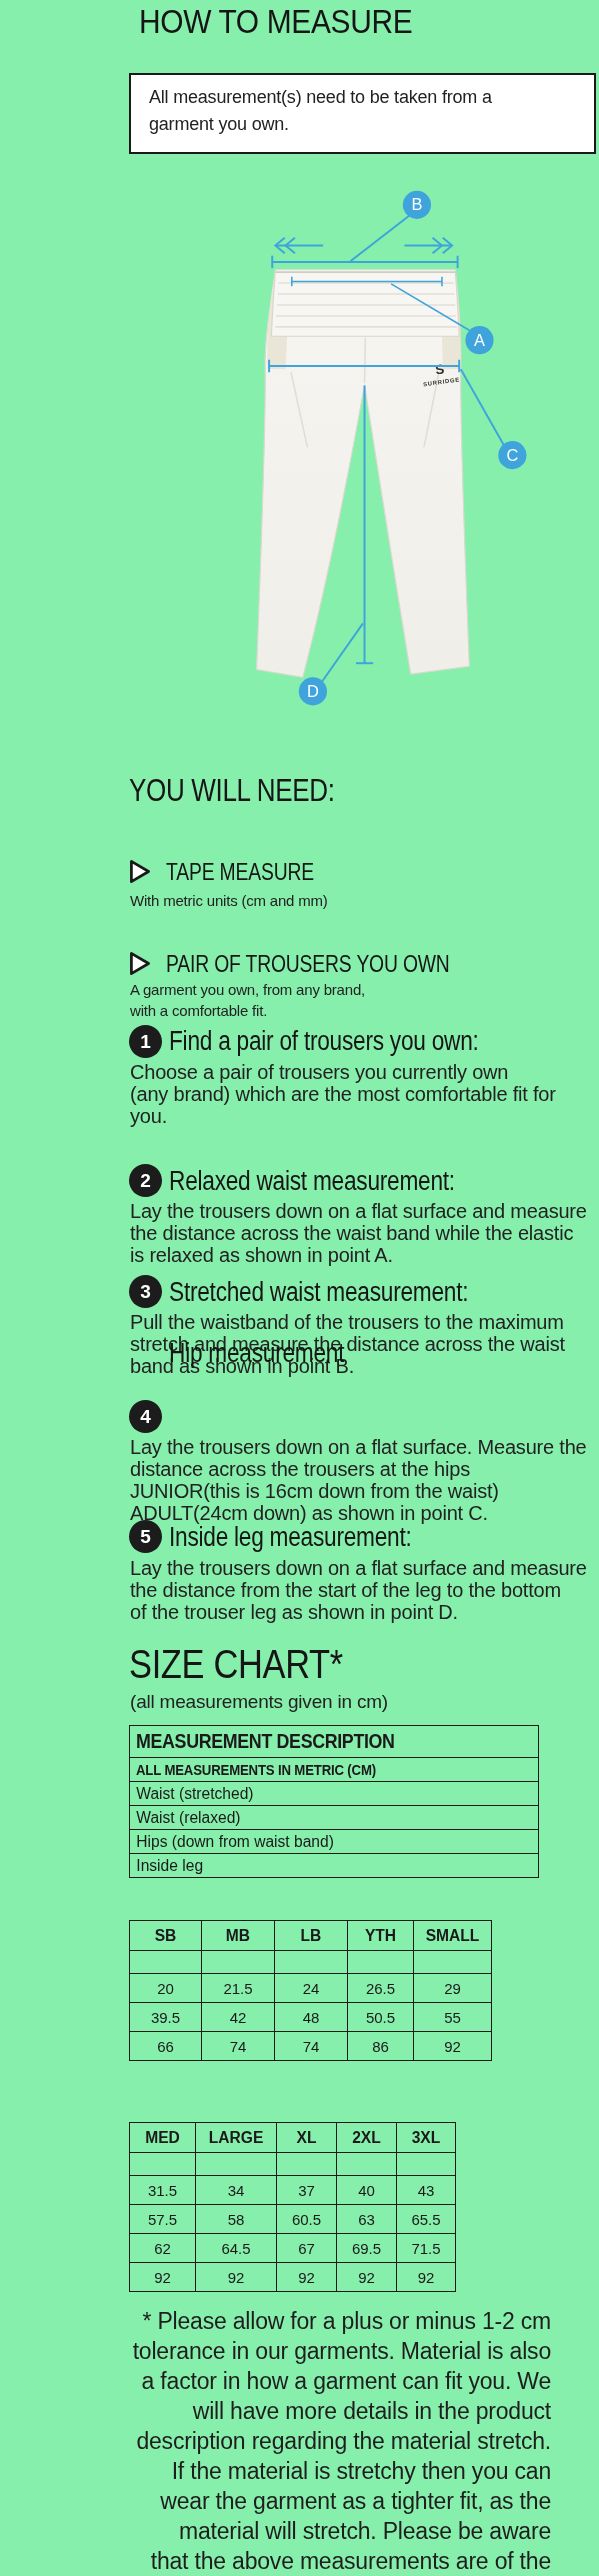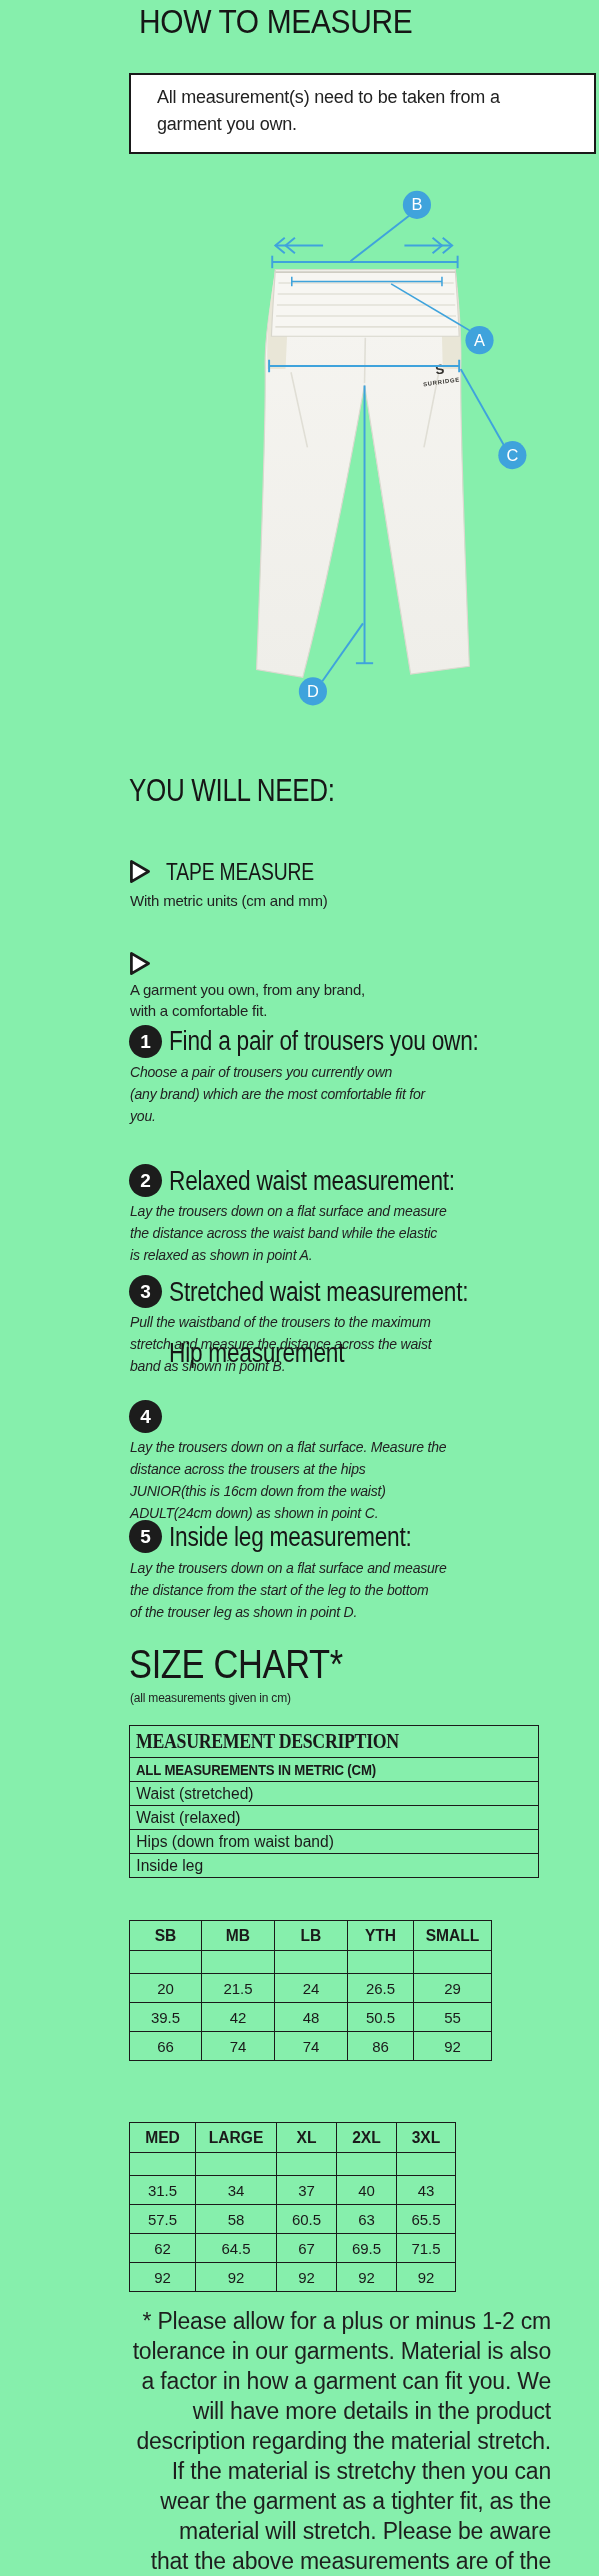--- a/index.html
+++ b/index.html
@@ -11,37 +11,37 @@
   .abs{position:absolute;}
   .condensed{display:inline-block;transform:scaleX(0.84);transform-origin:0 50%;white-space:nowrap;}
   .condensed-t{display:inline-block;transform:scaleX(0.88);transform-origin:0 50%;white-space:nowrap;}
   .h1{font-size:34px;font-weight:400;letter-spacing:-0.4px;color:#161616;}
   .h2{font-size:31px;font-weight:400;letter-spacing:-0.4px;color:#161616;}
   .h3{font-size:41px;font-weight:400;letter-spacing:-0.4px;color:#161616;}
   .notice-box{
     left:129px;top:73px;width:463px;height:77px;border:2.3px solid #1a1a1a;background:#fff;
   }
   .notice-text{
-    position:absolute;left:26px;top:9.4px;font-size:18px;line-height:26.6px;
+    position:absolute;left:18px;top:9.4px;font-size:18px;line-height:26.6px;
     letter-spacing:-0.2px;white-space:pre-line;color:#222;
   }
   .item-label{font-size:23px;font-weight:400;letter-spacing:-0.2px;color:#161616;}
   .item-desc{font-size:15px;line-height:21px;letter-spacing:-0.2px;white-space:pre-line;color:#222;}
   .step-circle{
     width:33px;height:33px;border-radius:50%;background:#1c1c1c;color:#fff;
     display:flex;align-items:center;justify-content:center;
     font-size:19px;font-weight:700;
   }
   .step-title{font-size:27px;font-weight:400;letter-spacing:-0.3px;color:#161616;}
-  .step-body{font-size:14px;line-height:22px;letter-spacing:-0.2px;white-space:pre-line;color:#222;width:469px;font-style:italic;}
-  .sub-note{font-size:12px;letter-spacing:-0.2px;color:#222;}
+  .step-body{font-size:20px;line-height:22px;letter-spacing:-0.2px;white-space:pre-line;color:#222;width:469px;}
+  .sub-note{font-size:19px;letter-spacing:-0.2px;color:#222;}
   table{border-collapse:collapse;}
   .mtable{width:410px;}
   .mtable td{border:1.6px solid #1a1a1a;padding:0 6.3px;vertical-align:middle;}
-  .mtable .t-title{height:31px;font-size:20.3px;font-weight:700;letter-spacing:-0.4px;font-family:Liberation Serif, serif;}
+  .mtable .t-title{height:31px;font-size:20.3px;font-weight:700;letter-spacing:-0.4px;}
   .mtable .t-sub{height:23px;font-size:15px;font-weight:700;letter-spacing:-0.2px;}
   .mtable .t-row{height:23px;font-size:15.6px;}
   .stable td{border:1.6px solid #1a1a1a;text-align:center;vertical-align:middle;}
   .stable .s-head{height:27px;font-size:15.6px;font-weight:700;}
   .stable .s-empty{height:20.3px;}
   .stable .s-val{height:26px;font-size:15px;}
   .footnote{font-size:23px;line-height:30px;letter-spacing:-0.2px;white-space:pre-line;color:#1e1e1e;width:422px;text-align:right;}
   .tri-icon{display:block;}
 </style>
 </head>
@@ -168,20 +168,23 @@
   </div>
   <div class="abs" style="left:166px;top:859px;">
     <span class="item-label condensed">TAPE MEASURE</span>
   </div>
   <div class="abs item-desc" style="left:130px;top:890px;">With metric units (cm and mm)</div>
 
   <div class="abs" style="left:129px;top:951px;">
     <svg class="tri-icon" width="22" height="25" viewBox="0 0 28 32">
       <polygon points="3,3 3,29 25,16" fill="#ffffff" stroke="#1a1a1a" stroke-width="3.5" stroke-linejoin="round"></polygon>
     </svg>
+  </div>
+  <div class="abs" style="left:166px;top:951px;">
+    <span class="item-label condensed">PAIR OF TROUSERS YOU OWN</span>
   </div>
   <div class="abs item-desc" style="left:130px;top:979px;">A garment you own, from any brand,
 with a comfortable fit.</div>
 
   <div class="abs step-circle" style="left:129px;top:1025px;">
     <span>1</span>
   </div>
   <div class="abs" style="left:169px;top:1026px;">
     <span class="step-title condensed">Find a pair of trousers you own:</span>
   </div>

